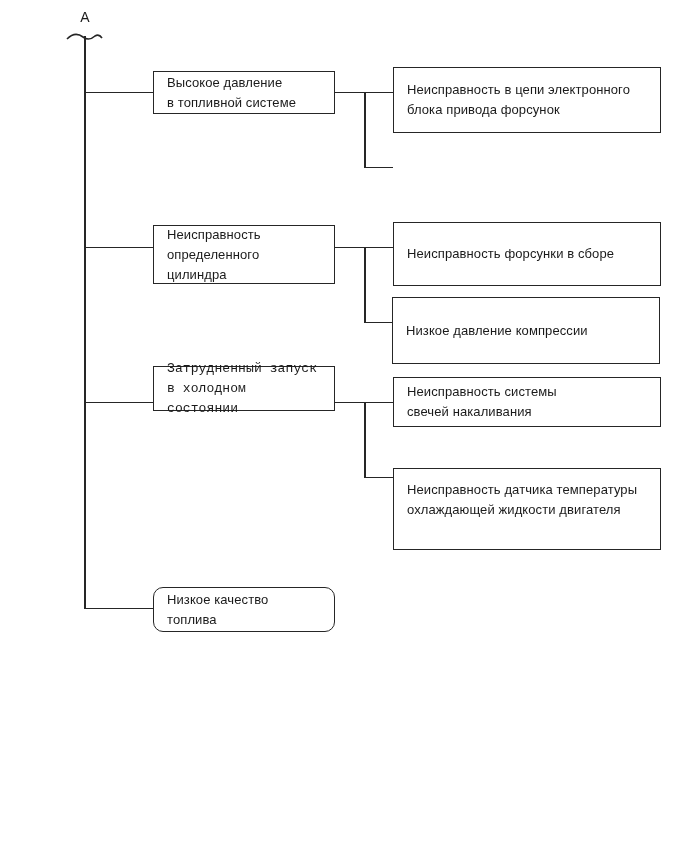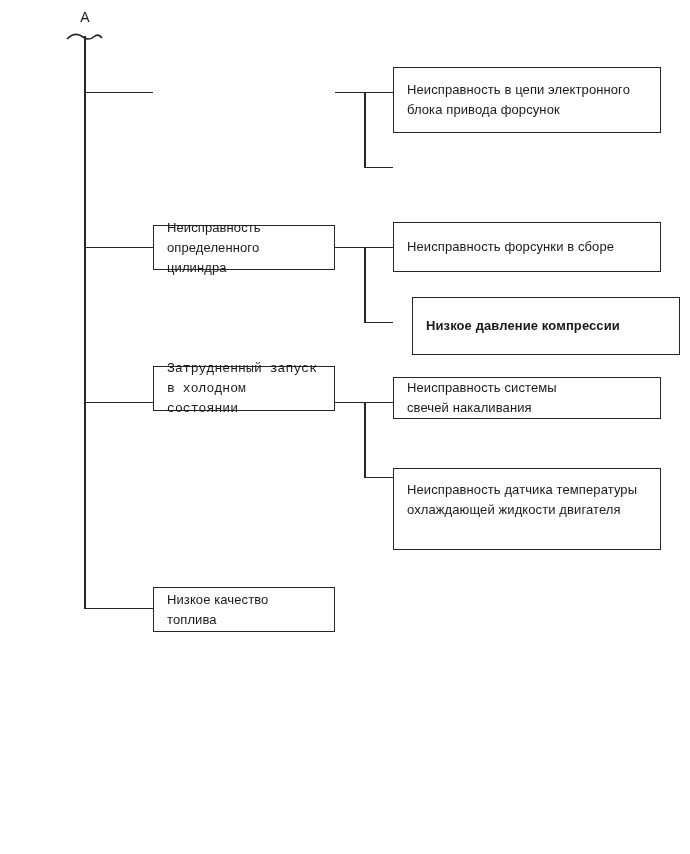--- a/index.html
+++ b/index.html
@@ -81,43 +81,47 @@
   <div class="line h" style="left:335px; top:246.5px; width:30px;"></div>
   <div class="line v" style="left:364px; top:246.5px; height:76px;"></div>
   <div class="line h" style="left:364px; top:246.5px; width:29px;"></div>
   <div class="line h" style="left:364px; top:321.5px; width:29px;"></div>
 
   <div class="line h" style="left:335px; top:401.5px; width:30px;"></div>
   <div class="line v" style="left:364px; top:401.5px; height:76px;"></div>
   <div class="line h" style="left:364px; top:401.5px; width:29px;"></div>
   <div class="line h" style="left:364px; top:476.5px; width:29px;"></div>
 
-  <div class="box" style="left:153px; top:225px; width:182px; height:45px;">
+  <div class="box" style="left:153px; top:71px; width:182px; height:43px;">
+    <span>Высокое давление
+в топливной системе</span>
+  </div>
+  <div class="box" style="left:153px; top:225px; width:182px; height:59px;">
     <span>Неисправность
 определенного цилиндра</span>
   </div>
   <div class="box" style="left:153px; top:366px; width:182px; height:45px;font-family:Liberation Mono, monospace;">
     <span>Затрудненный запуск
 в холодном состоянии</span>
   </div>
-  <div class="box" style="left:153px; top:587px; width:182px; height:45px;">
+  <div class="box" style="left:153px; top:587px; width:182px; height:45px;border-radius:10px;">
     <span>Низкое качество топлива</span>
   </div>
 
   <div class="box" style="left:393px; top:67px; width:268px; height:66px;">
     <span>Неисправность в цепи электронного
 блока привода форсунок</span>
   </div>
-  <div class="box" style="left:393px; top:222px; width:268px; height:50px;">
+  <div class="box" style="left:393px; top:222px; width:268px; height:64px;">
     <span>Неисправность форсунки в сборе</span>
   </div>
-  <div class="box" style="left:412px; top:297px; width:268px; height:58px;font-weight:bold;">
+  <div class="box" style="left:392px; top:297px; width:268px; height:67px;">
     <span>Низкое давление компрессии</span>
   </div>
-  <div class="box" style="left:393px; top:377px; width:268px; height:42px;">
+  <div class="box" style="left:393px; top:377px; width:268px; height:50px;">
     <span>Неисправность системы
 свечей накаливания</span>
   </div>
   <div class="box top-align" style="left:393px; top:452px; width:268px; height:82px;">
     <span>Неисправность датчика температуры
 охлаждающей жидкости двигателя</span>
   </div>
 
 </div>
 

